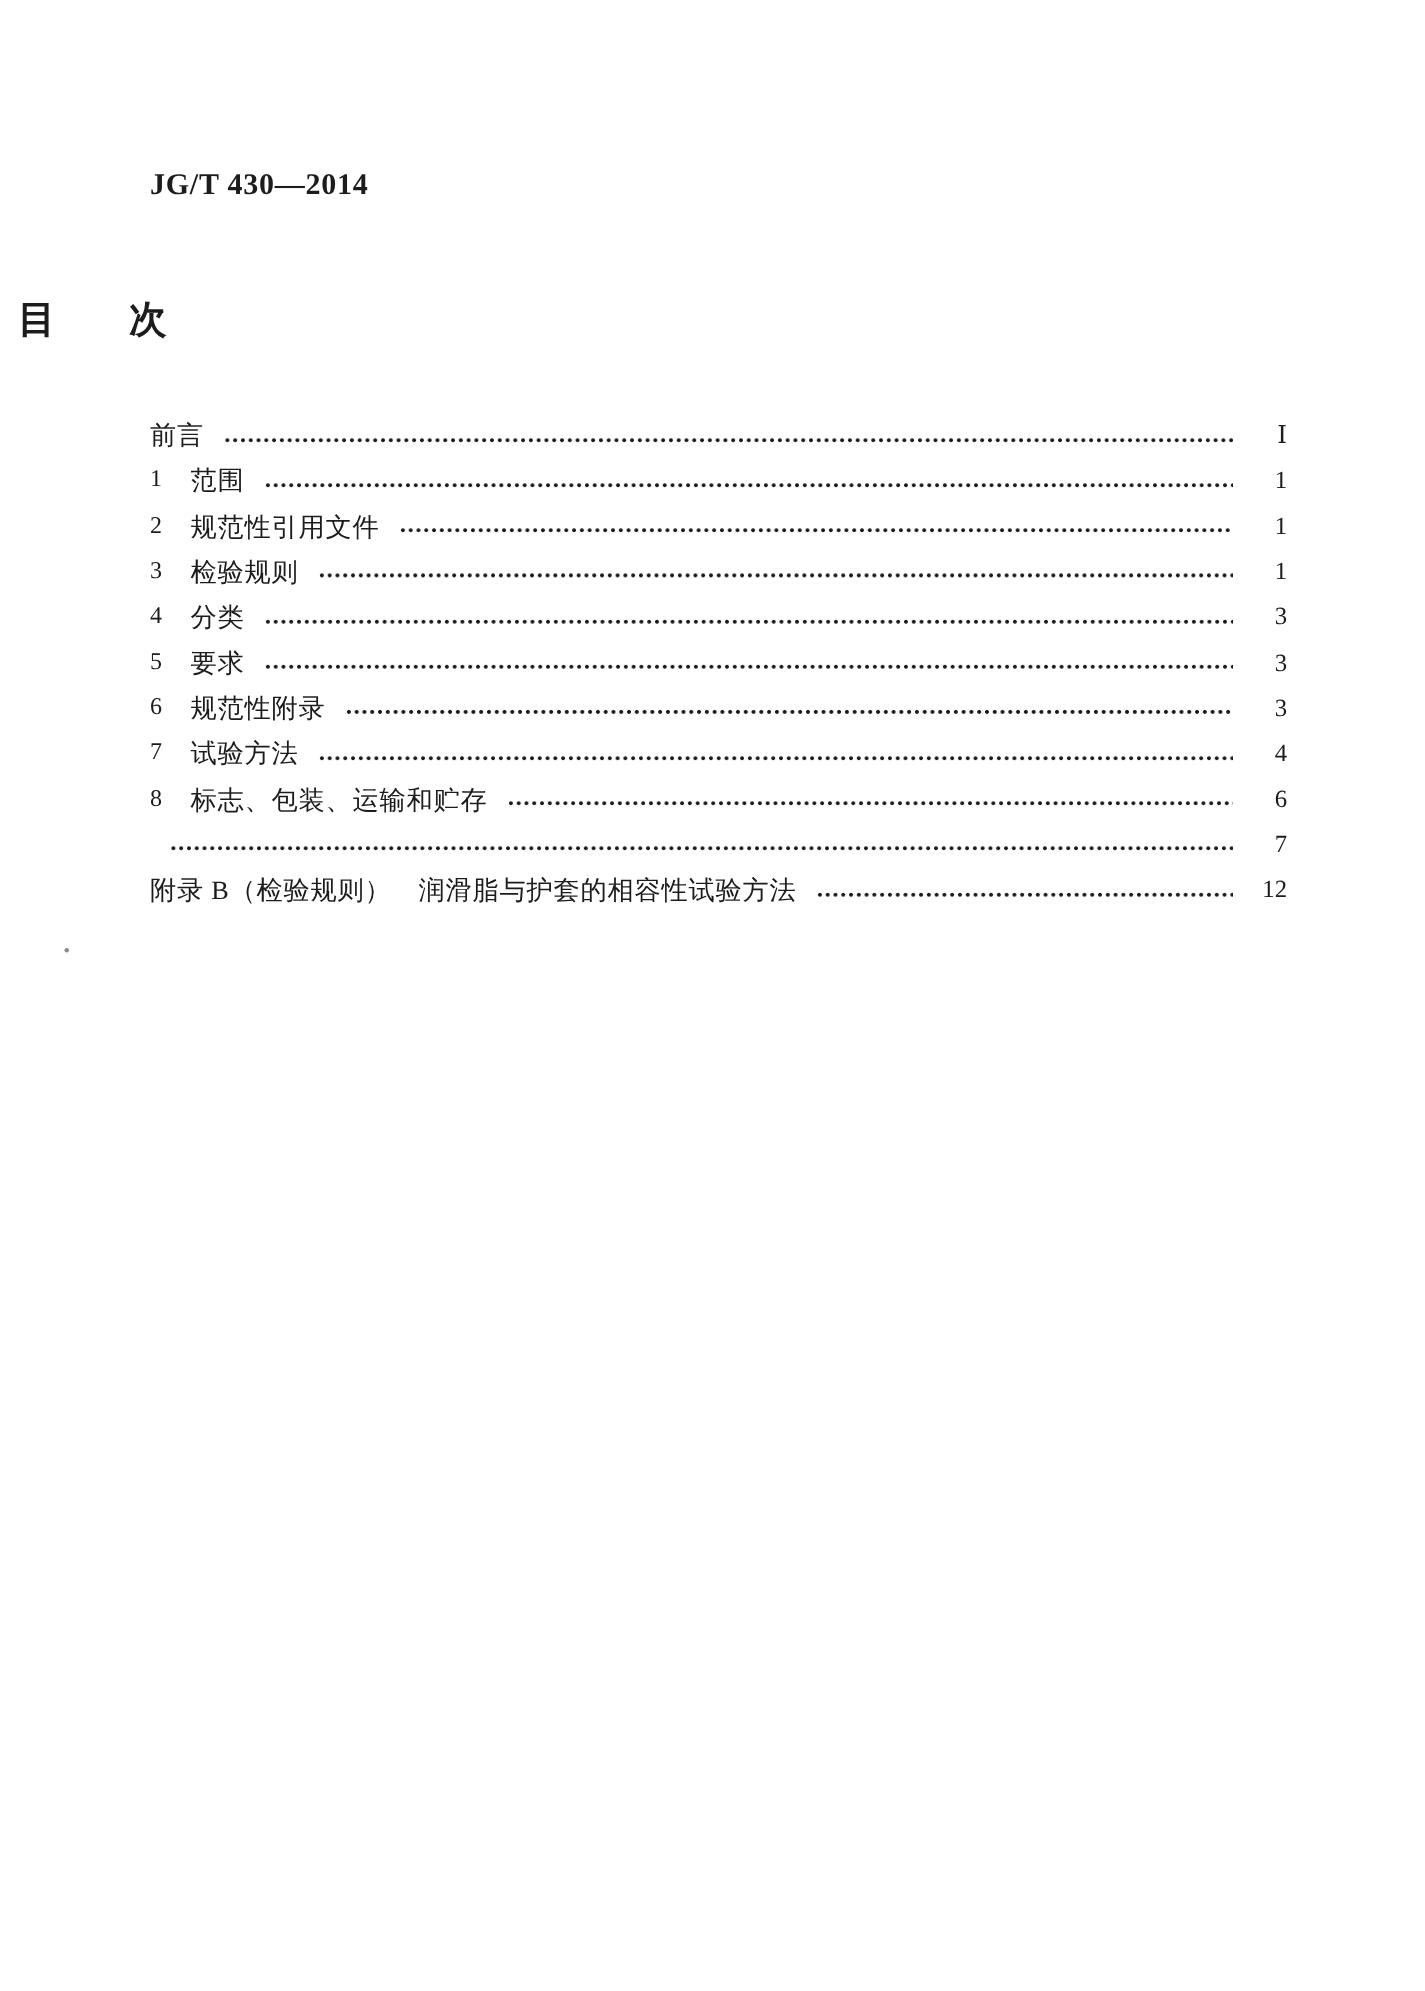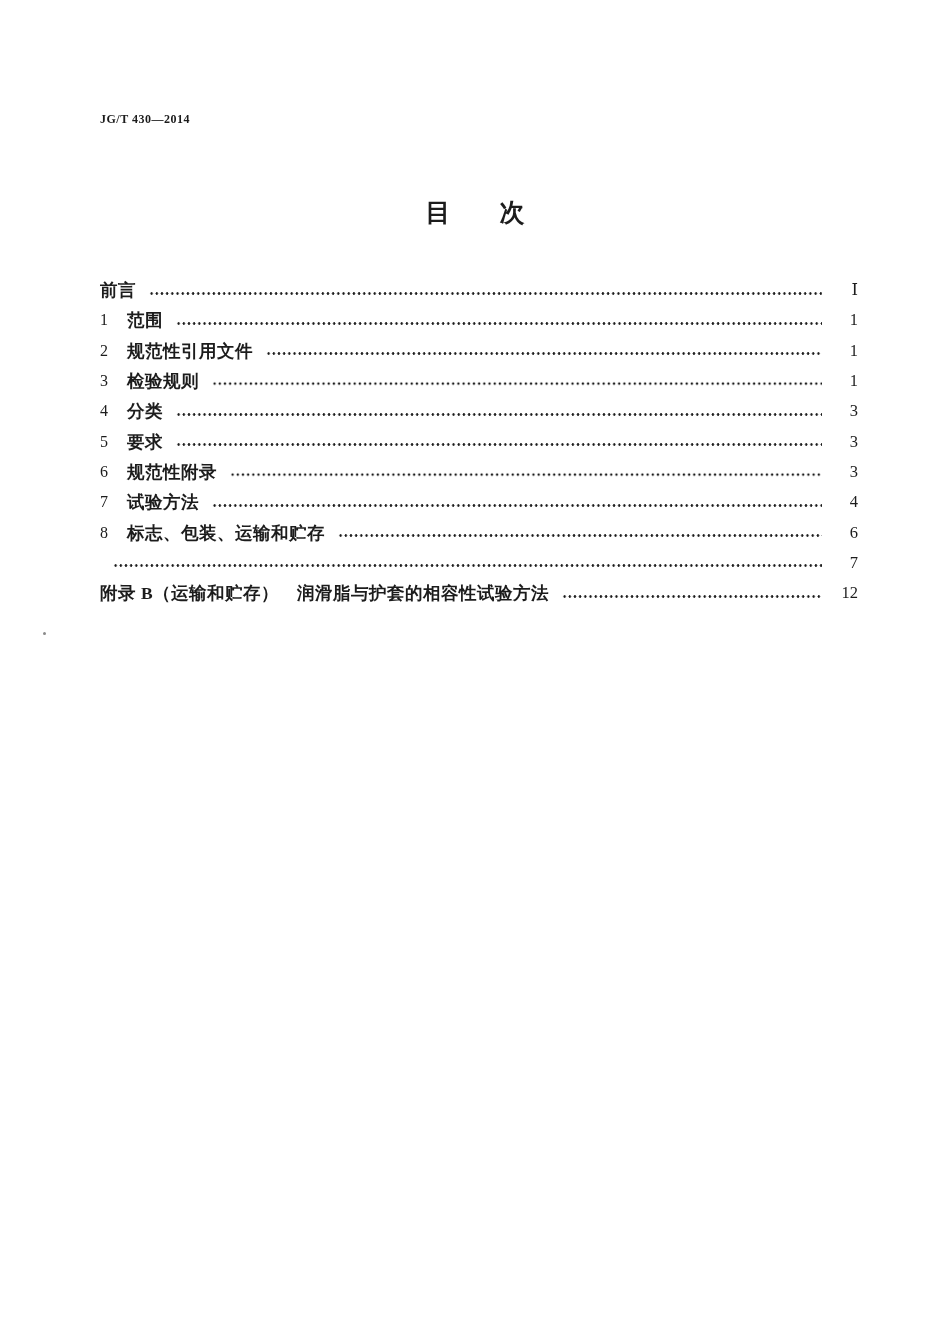--- a/index.html
+++ b/index.html
@@ -13,31 +13,31 @@
     height: 1327px;
     background: #ffffff;
     overflow: hidden;
     font-family: "Liberation Serif", "DejaVu Serif", serif;
     color: #1c1c1c;
   }
   .standard-number {
     position: absolute;
     left: 100px;
     top: 112px;
-    font-size: 12px;
+    font-size: 20px;
     font-weight: bold;
     letter-spacing: 0.5px;
     white-space: pre;
   }
   .doc-title {
     position: absolute;
     left: 0;
     right: 0;
     top: 196px;
-    text-align: center;
+    text-align: left;
     font-size: 25px;
     font-weight: bold;
     letter-spacing: 12px;
     text-indent: 12px; 
     white-space: pre;
   }
   .toc-list {
     position: absolute;
     left: 100px;
     right: 92px;
@@ -49,21 +49,21 @@
     height: 30.3px;
     font-size: 17.5px;
   }
   .toc-row .num {
     width: 27px;
     flex: 0 0 27px;
     font-size: 16px;
     font-weight: normal;
   }
   .toc-row .label {
-    font-weight: 700;
+    font-weight: 400;
     white-space: pre;
     letter-spacing: 0.5px;
     text-align: center;
   }
   .toc-row .leader {
     flex: 1 1 auto;
     height: 5.2px;
     margin: 0 10px 0 13px;
     align-self: center;
     transform: translateY(3px);
@@ -163,21 +163,21 @@
   </div>
 
   <div class="toc-row">
 
     <span class="leader"></span>
     <span class="page-num">7</span>
   </div>
 
   <div class="toc-row">
 
-    <span class="label">附录 B（运输和贮存）　润滑脂与护套的相容性试验方法</span>
+    <span class="label">附录 B（检验规则）　润滑脂与护套的相容性试验方法</span>
     <span class="leader"></span>
     <span class="page-num">12</span>
   </div>
 </div>
 
   <div class="scan-speck"></div>
 
 </div>
 
 </body></html>

